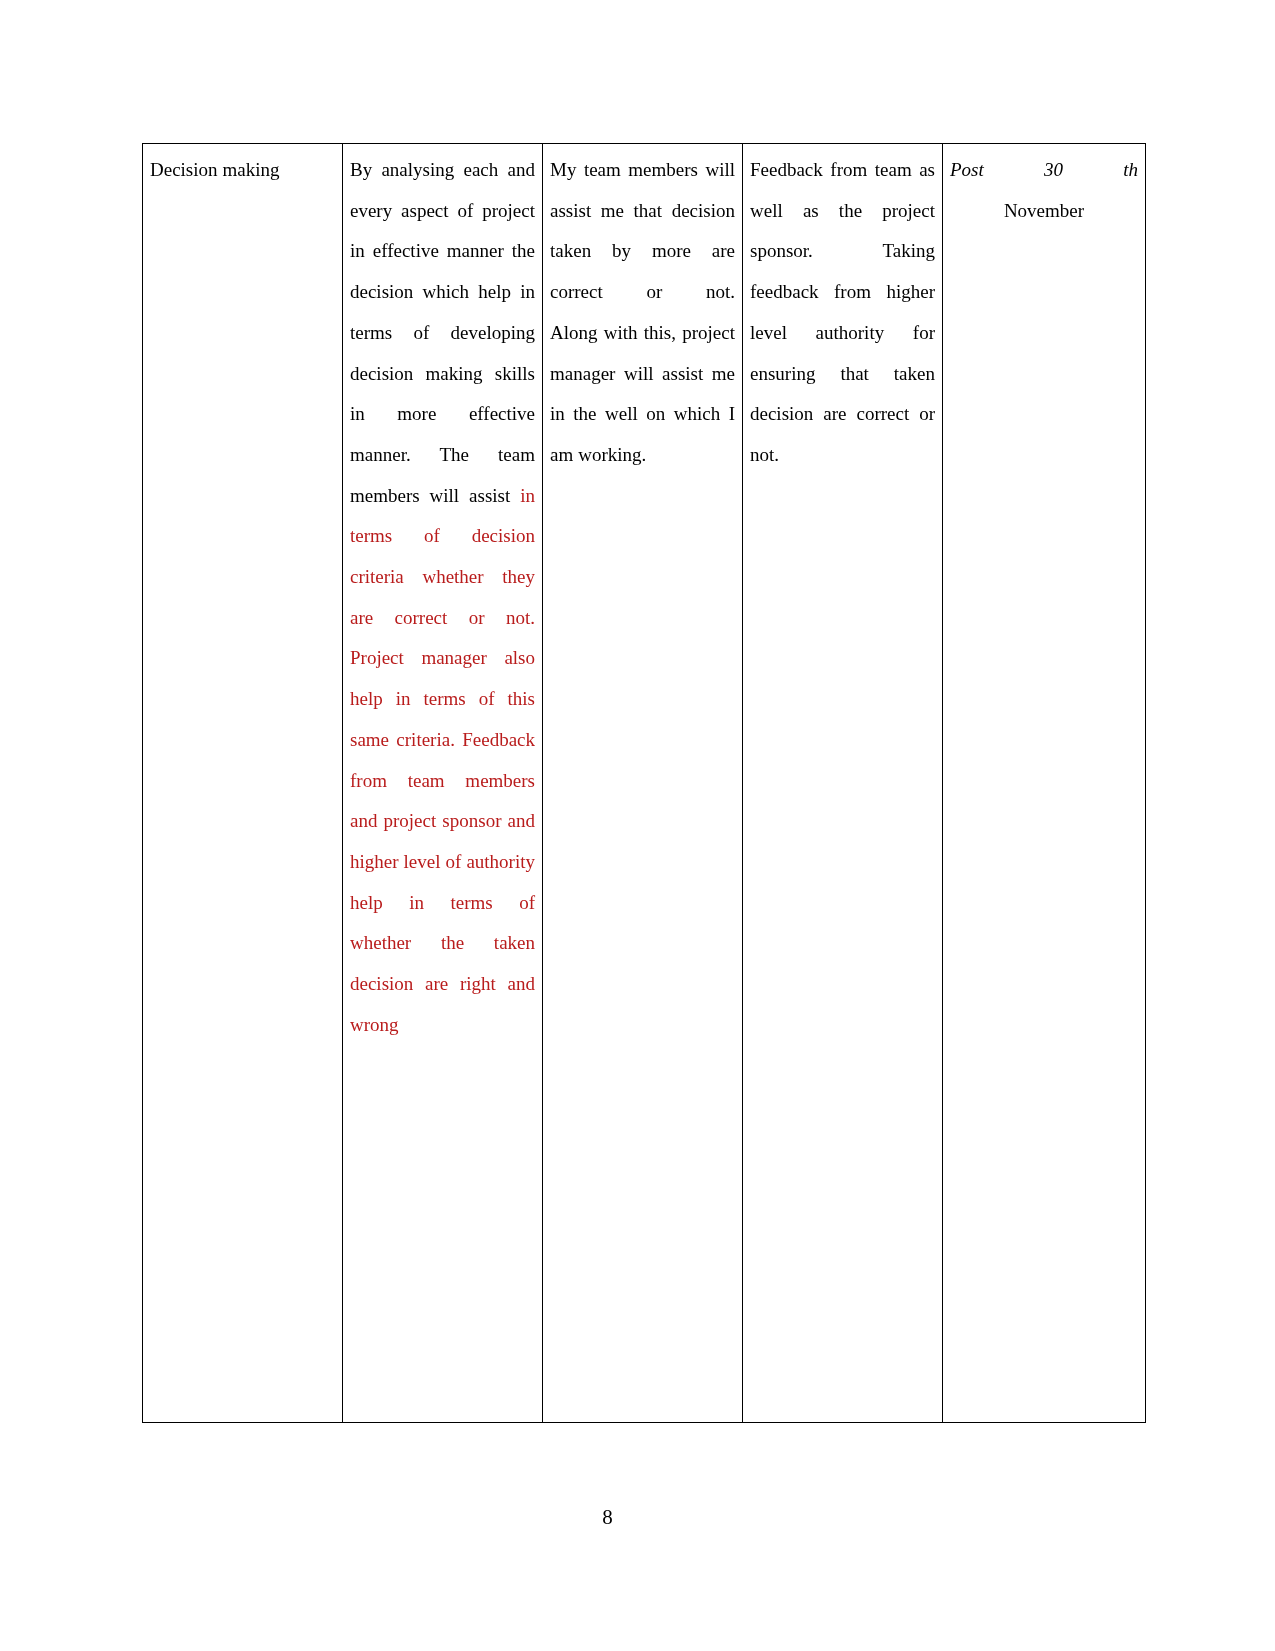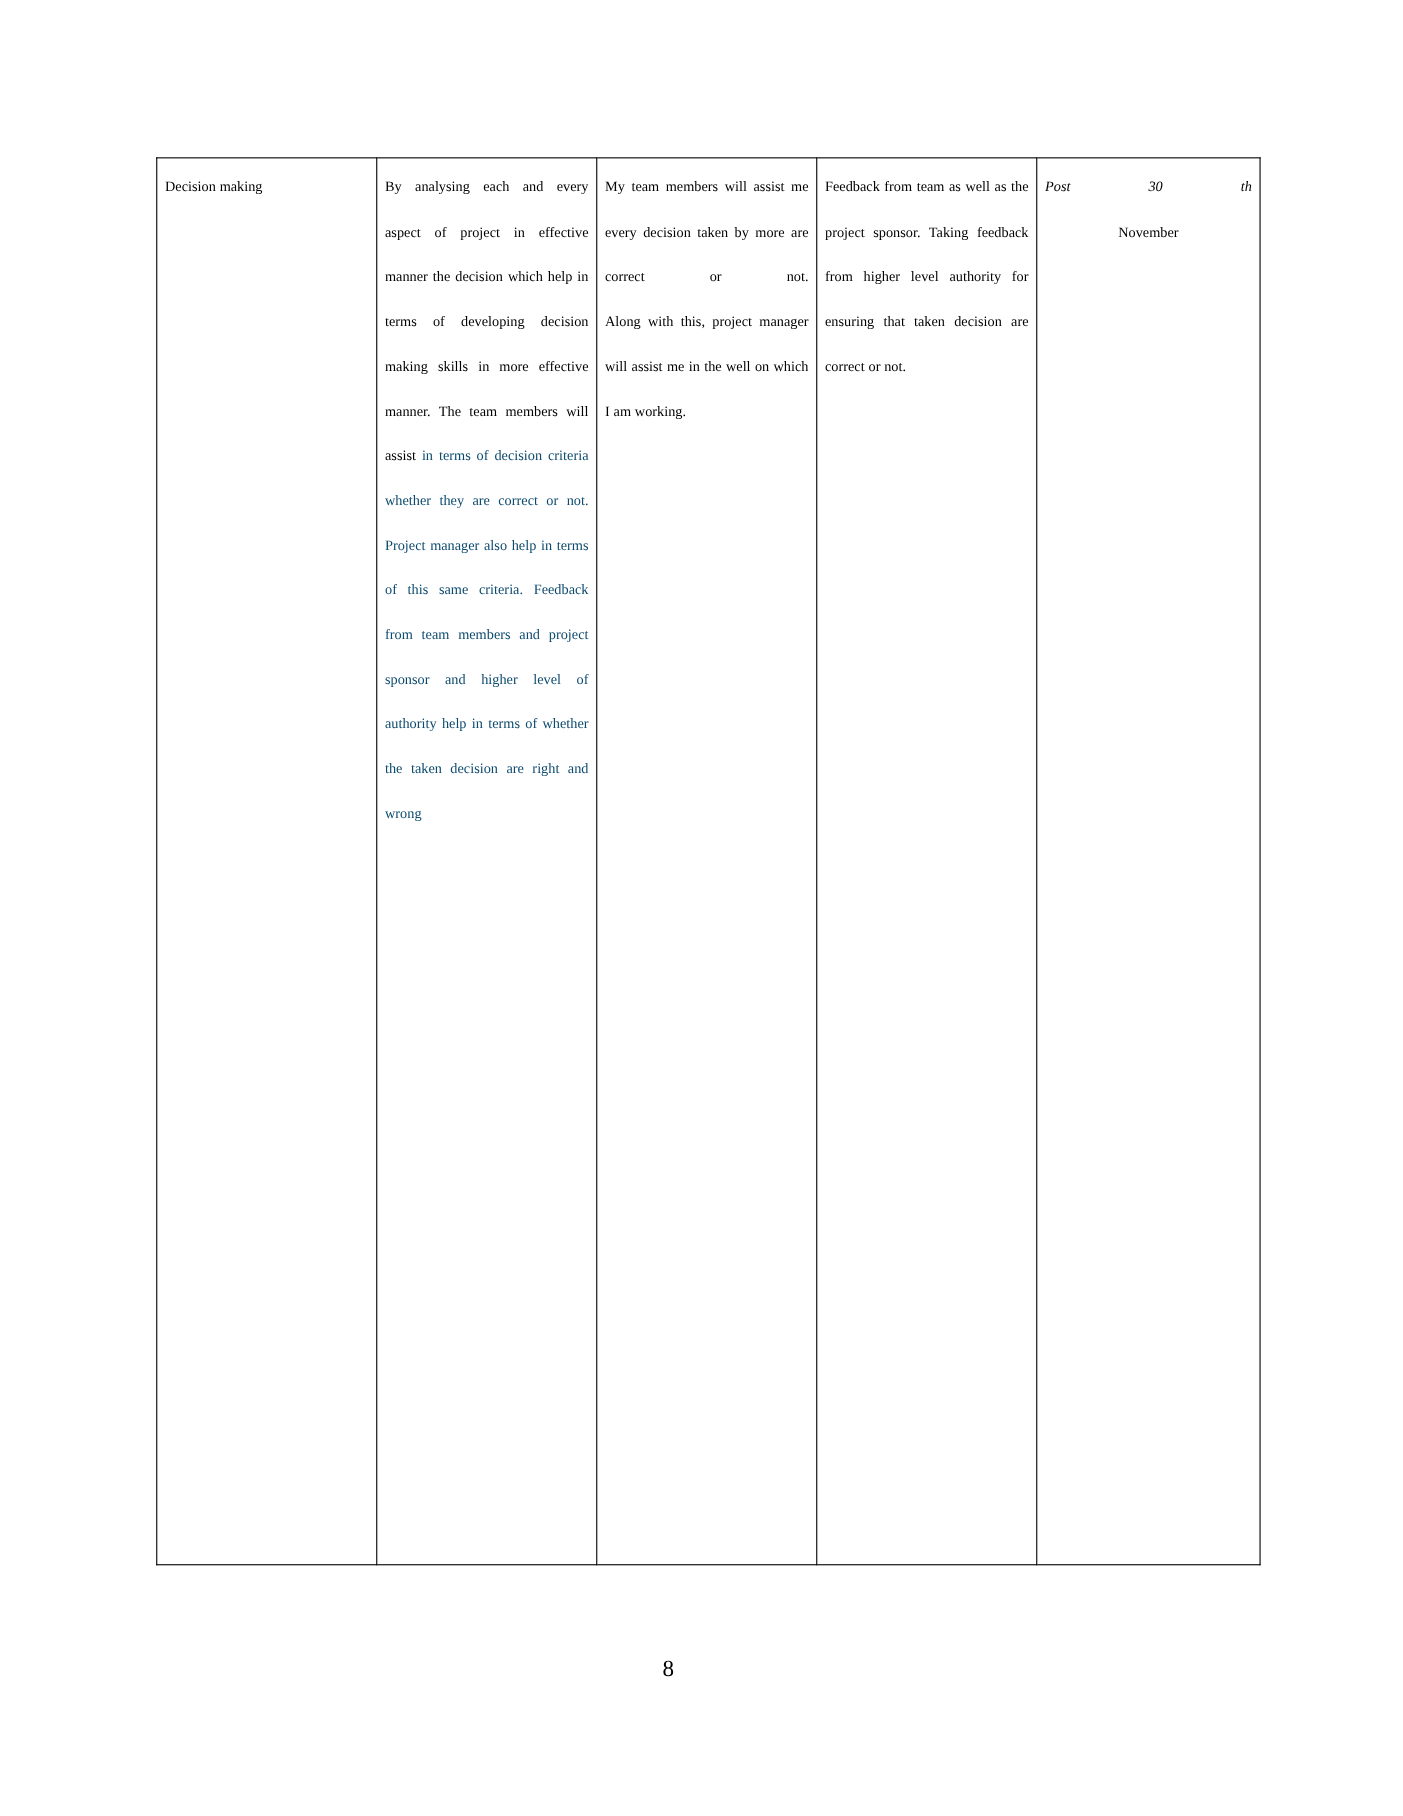--- a/index.html
+++ b/index.html
@@ -27,21 +27,21 @@
     left: 142px;
     top: 143px;
     width: 928px;
     border-collapse: collapse;
     table-layout: fixed;
   }
   .doc-table td {
     border: 1.4px solid #000000;
     vertical-align: top;
     padding: 6px 7px 8px 7px;
-    font-size: 13px;
+    font-size: 19px;
     line-height: 40.7px;
     text-align: justify;
     text-justify: inter-word;
     word-spacing: 0.2px;
     hyphens: none;
   }
   .col1 { width: 185px; }
   .col2 { width: 185px; }
   .col3 { width: 185px; }
   .col4 { width: 185px; }
@@ -53,21 +53,21 @@
     text-align: justify;
   }
   .para.force-justify {
     text-align-last: justify;
   }
   .nojust {
     text-align: left;
     text-align-last: left;
   }
   .red {
-    color: #0c4a6e;
+    color: #b91c1c;
   }
   .cell-date {
     text-align: justify;
   }
   .date-line1 {
     display: block;
     text-align: justify;
     text-align-last: justify;
     font-style: italic;
   }
@@ -97,21 +97,21 @@
 
         <td class="col1">
           <p class="para nojust">Decision making</p>
         </td>
 
         <td class="col2">
           <p class="para"><span>By analysing each and every aspect of project in effective manner the decision which help in terms of developing decision making skills in more effective manner. The team members will assist </span><span class="red">in terms of decision criteria whether they are correct or not. Project manager also help in terms of this same criteria. Feedback from team members and project sponsor and higher level of authority help in terms of whether the taken decision are right and wrong</span></p>
         </td>
 
         <td class="col3">
-          <p class="para force-justify">My team members will assist me every decision taken by more are correct or not.</p>
+          <p class="para force-justify">My team members will assist me that decision taken by more are correct or not.</p>
           <p class="para">Along with this, project manager will assist me in the well on which I am working.</p>
         </td>
 
         <td class="col4">
           <p class="para">Feedback from team as well as the project sponsor. Taking feedback from higher level authority for ensuring that taken decision are correct or not.</p>
         </td>
 
         <td class="col5">
           <p class="para cell-date">
             <span class="date-line1">Post 30 th</span>

